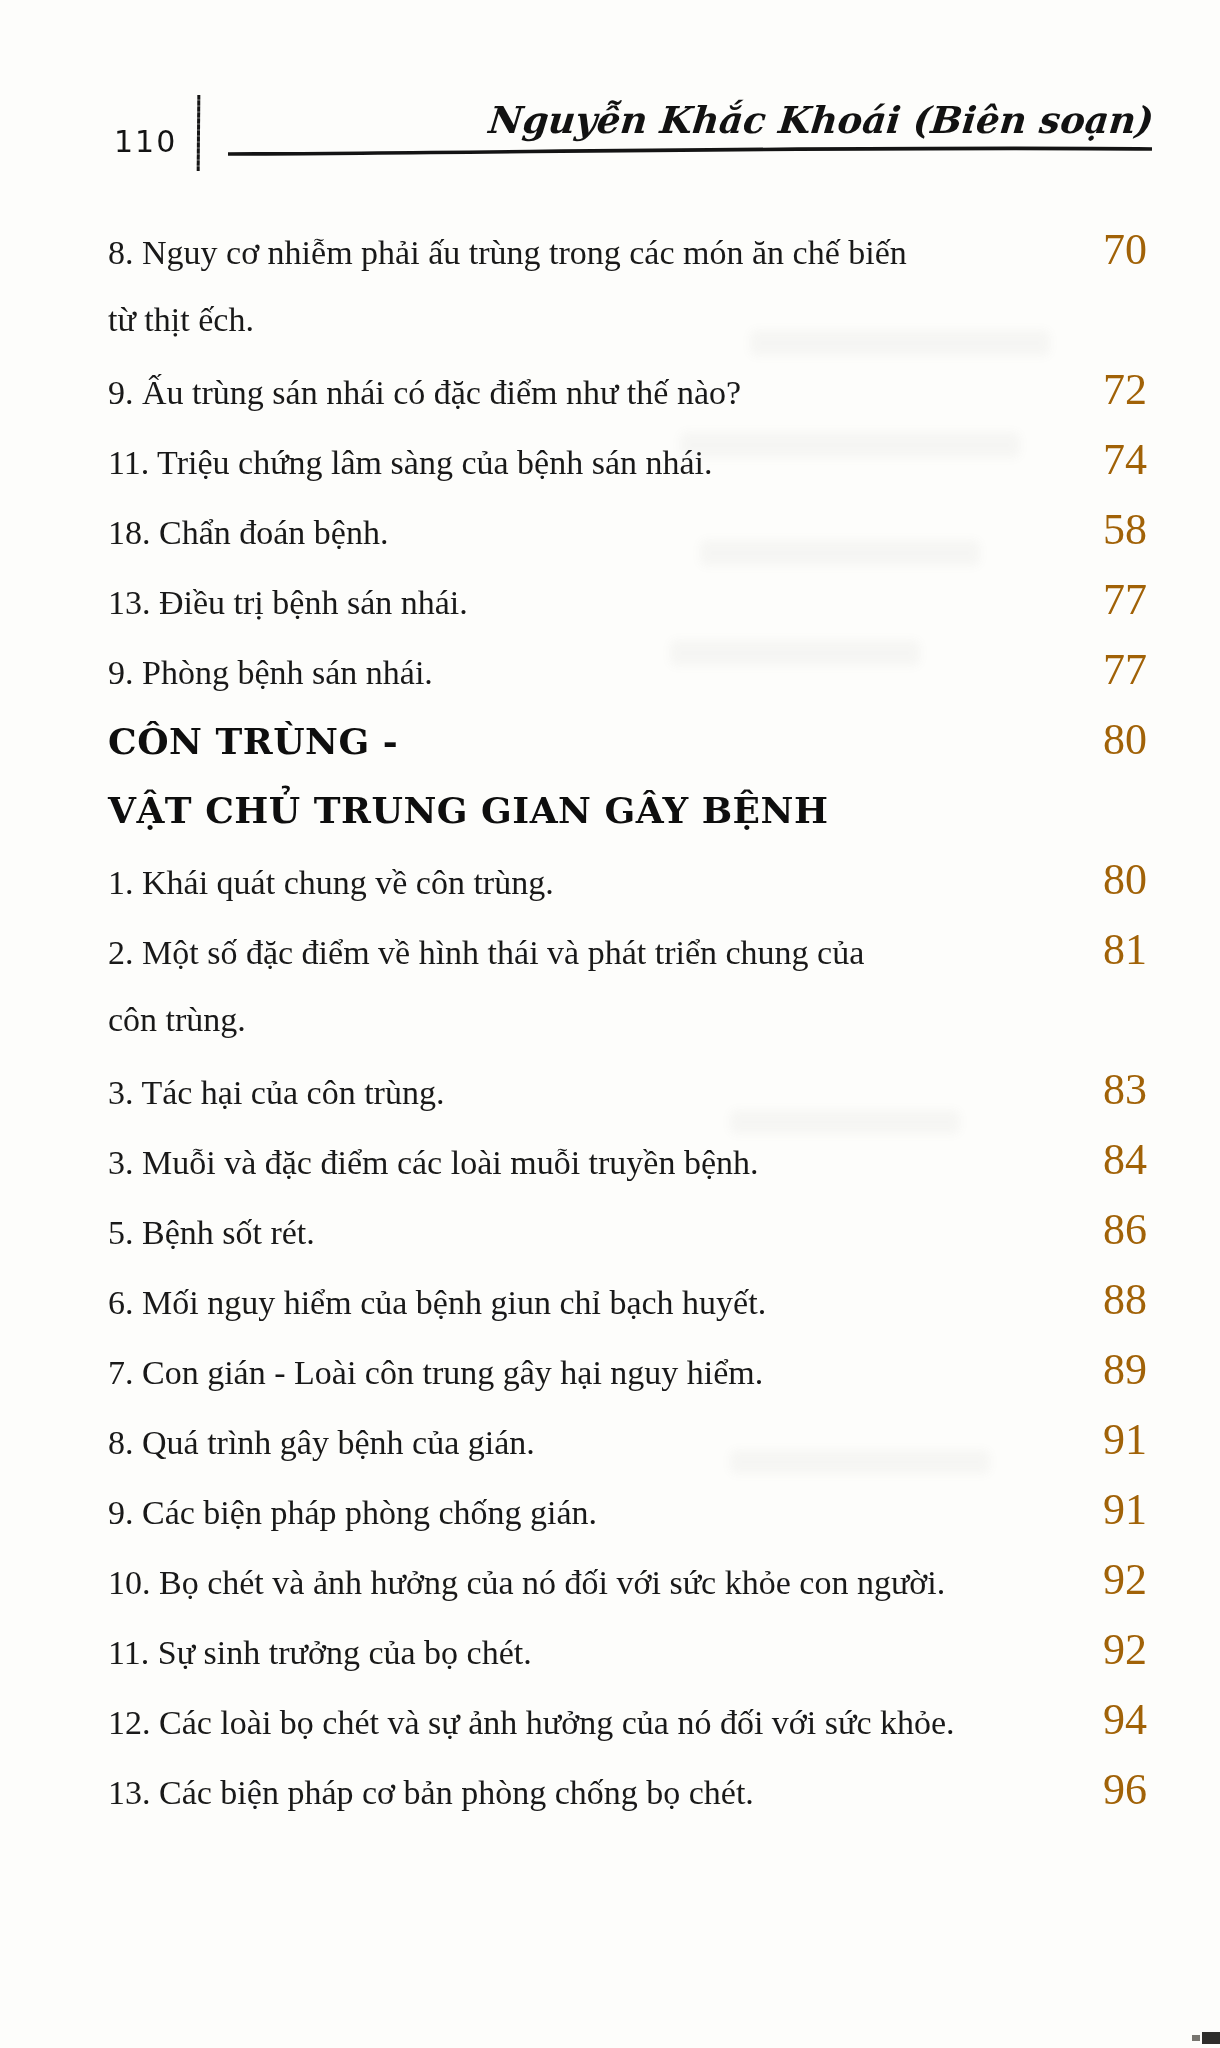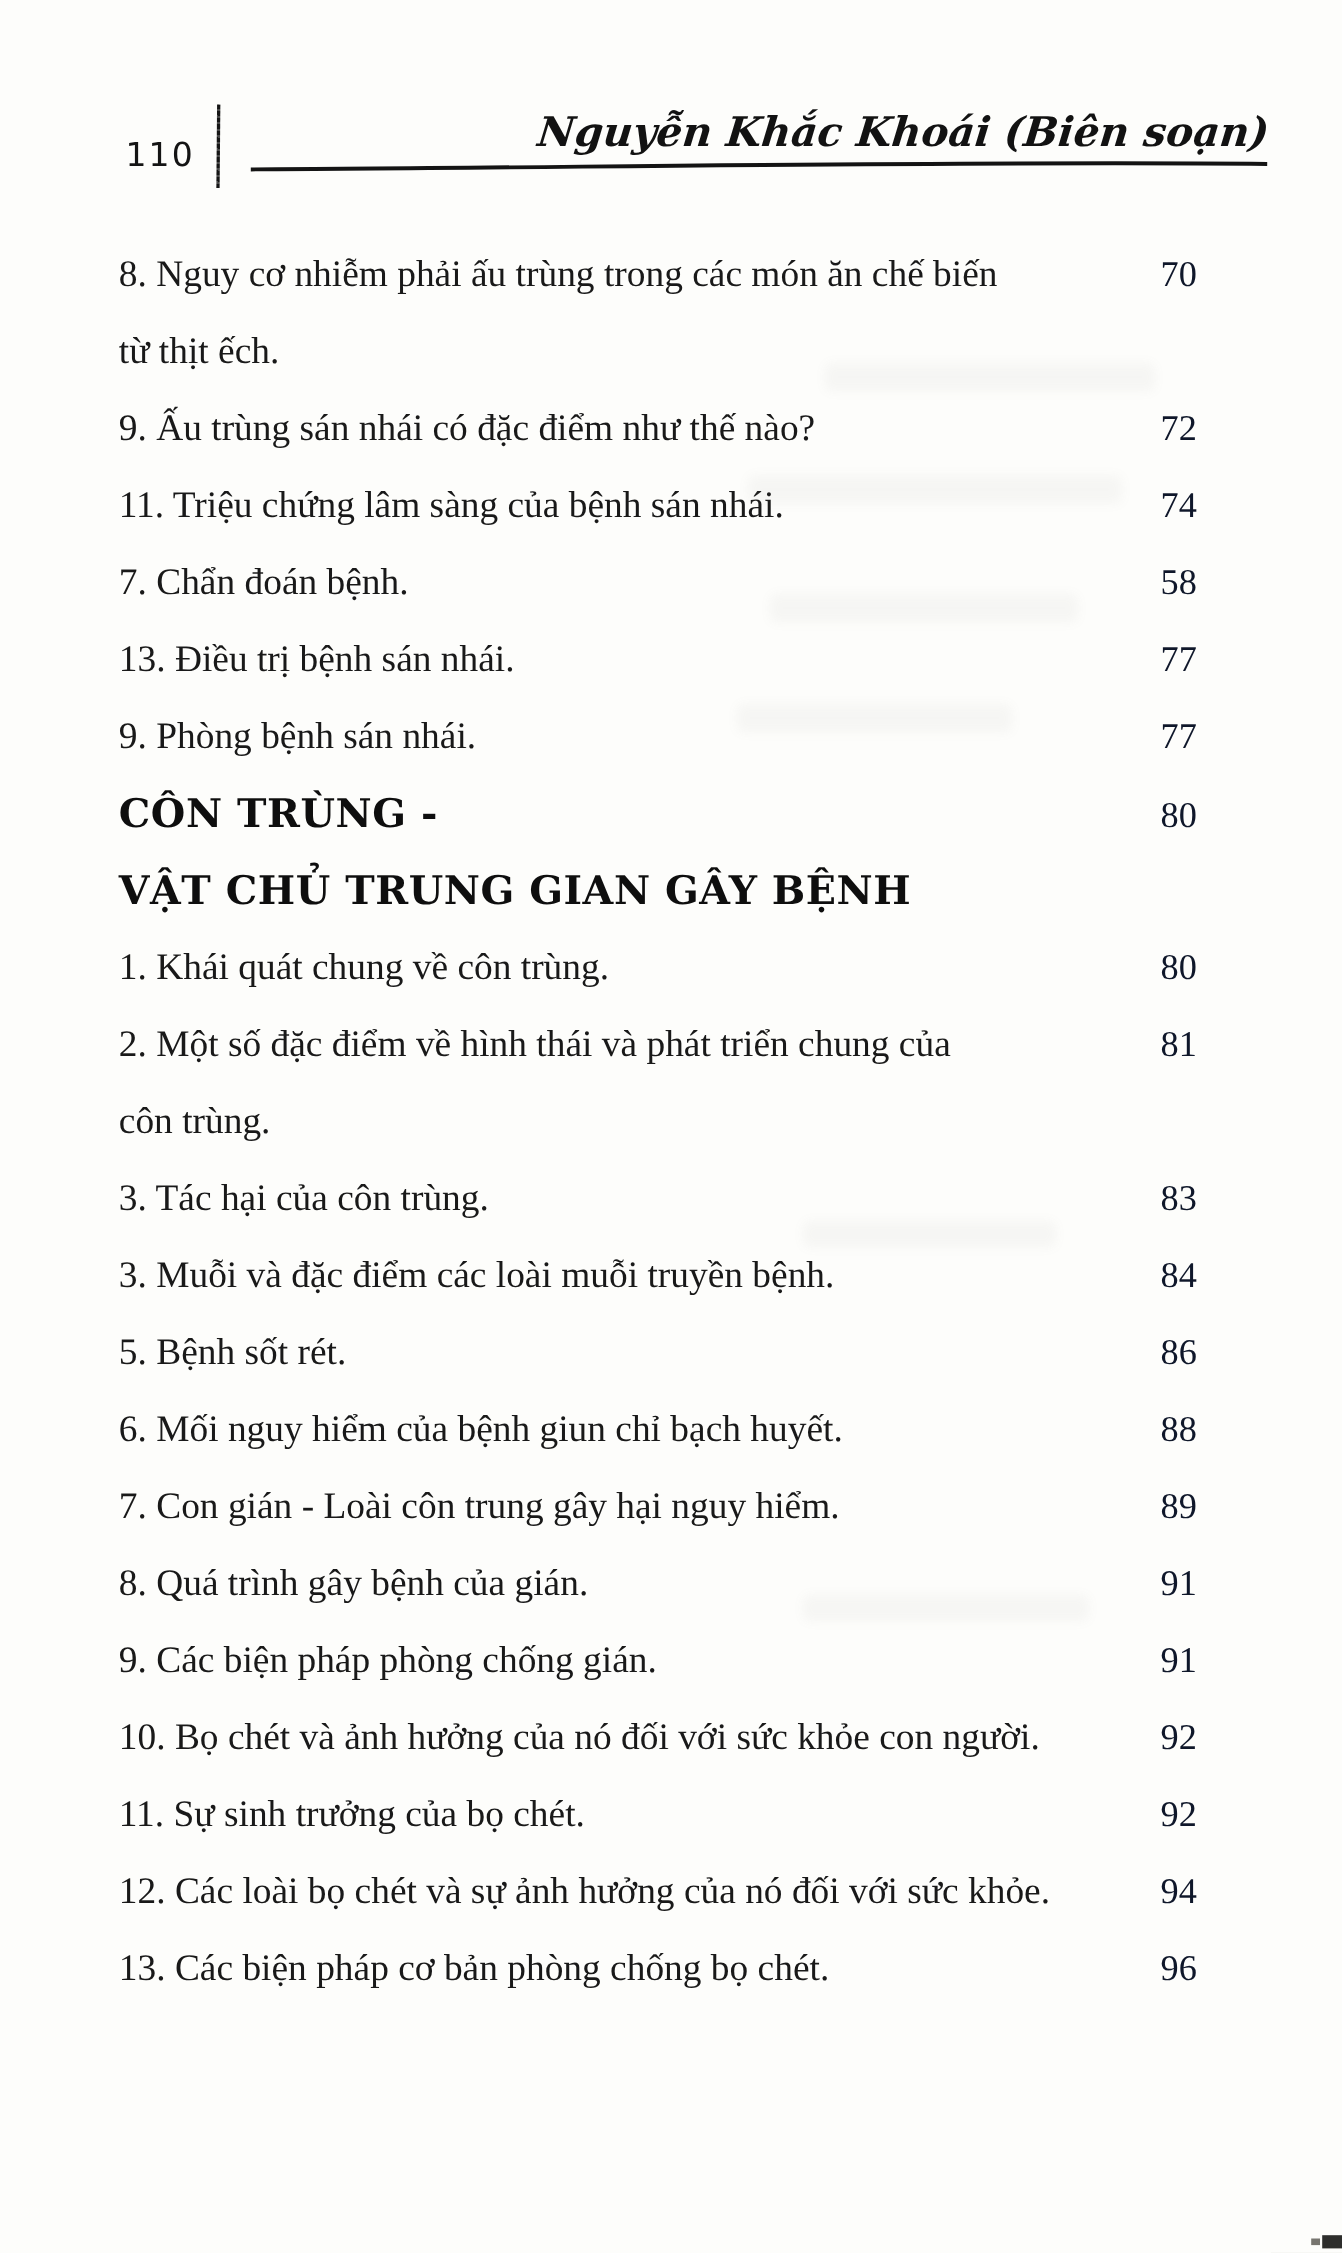--- a/index.html
+++ b/index.html
@@ -44,22 +44,22 @@
   }
   .row {
     display:flex; align-items:baseline;
     height:70px; line-height:70px;
   }
   .row-text {
     flex:1; font-size:34px; white-space:nowrap;
     color:#191919;
   }
   .row-page {
-    width:92px; text-align:left; font-size:33px;
-    color:#0f172a;
+    width:92px; text-align:right; font-size:44px;
+    color:#a16207;
   }
   .heading-row .row-text {
     text-align:left;
     font-family:"DejaVu Serif", serif;
     font-weight:700; font-size:36px;
     letter-spacing:0.5px; color:#0e0e0e;
     white-space:nowrap;
   }
 
   
@@ -108,21 +108,21 @@
     </div>
     <div class="row">
       <span class="row-text">9. Ấu trùng sán nhái có đặc điểm như thế nào?</span>
       <span class="row-page">72</span>
     </div>
     <div class="row">
       <span class="row-text">11. Triệu chứng lâm sàng của bệnh sán nhái.</span>
       <span class="row-page">74</span>
     </div>
     <div class="row">
-      <span class="row-text">7. Chẩn đoán bệnh.</span>
+      <span class="row-text">18. Chẩn đoán bệnh.</span>
       <span class="row-page">58</span>
     </div>
     <div class="row">
       <span class="row-text">13. Điều trị bệnh sán nhái.</span>
       <span class="row-page">77</span>
     </div>
     <div class="row">
       <span class="row-text">9. Phòng bệnh sán nhái.</span>
       <span class="row-page">77</span>
     </div>

